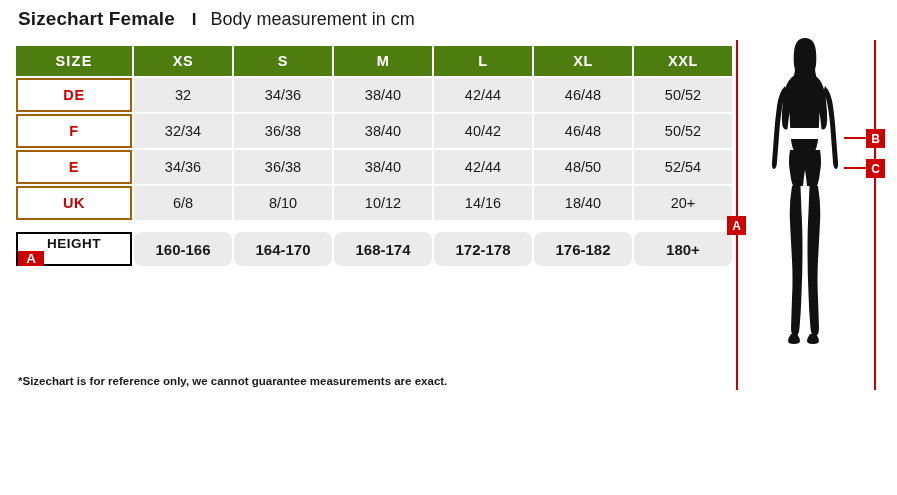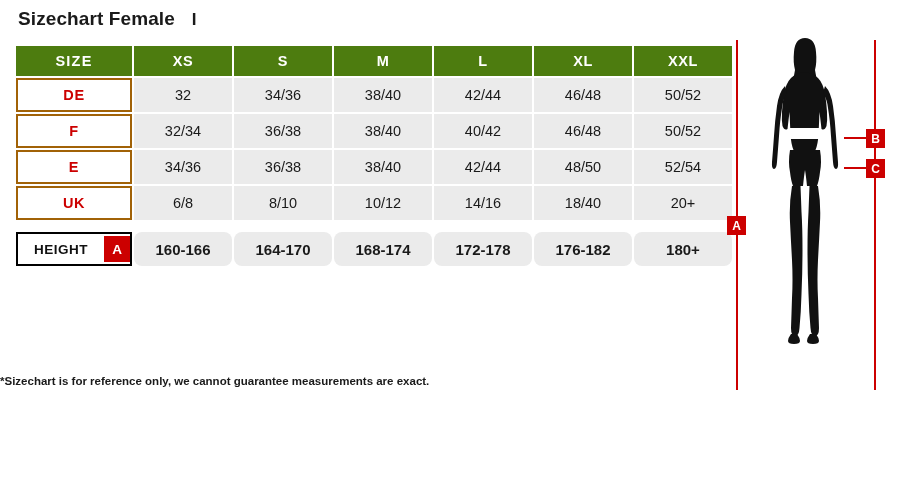--- a/index.html
+++ b/index.html
@@ -97,20 +97,21 @@
   
   td.meas-label {
     background: #ffffff;
     border: 2px solid #000000;
     padding: 0;
   }
   .meas-inner {
     display: flex;
     align-items: stretch;
     height: 26px;
+    flex-direction: column;
   }
   .meas-text {
     flex: 1;
     display: flex;
     align-items: center;
     justify-content: center;
     font-weight: bold;
     font-size: 13.5px;
     letter-spacing: 0.5px;
     color: #111111;
@@ -126,21 +127,21 @@
     justify-content: center;
   }
   td.val.bold {
     font-weight: bold;
     font-size: 15px;
     border-radius: 8px;
   }
 
   .footnote {
     position: absolute;
-    left: 0;
+    left: 18px;
     top: 375px;
     font-size: 11.5px;
     font-weight: bold;
     color: #1a1a1a;
   }
 
   
   .figure-area {
     position: absolute;
     left: 722px;
@@ -193,20 +194,21 @@
     left: 28px;
     top: 2px;
   }
 </style>
 </head>
 <body>
 
 <div class="title-row">
   <span class="title-main">Sizechart Female</span>
   <span class="title-sep">I</span>
+  <span class="title-sub">Body measurement in cm</span>
 </div>
 
 <div class="table-wrap">
   <table class="sizechart">
     <colgroup>
       <col class="c-label">
       <col class="c-size">
         <col class="c-size">
         <col class="c-size">
       <col class="c-size">

